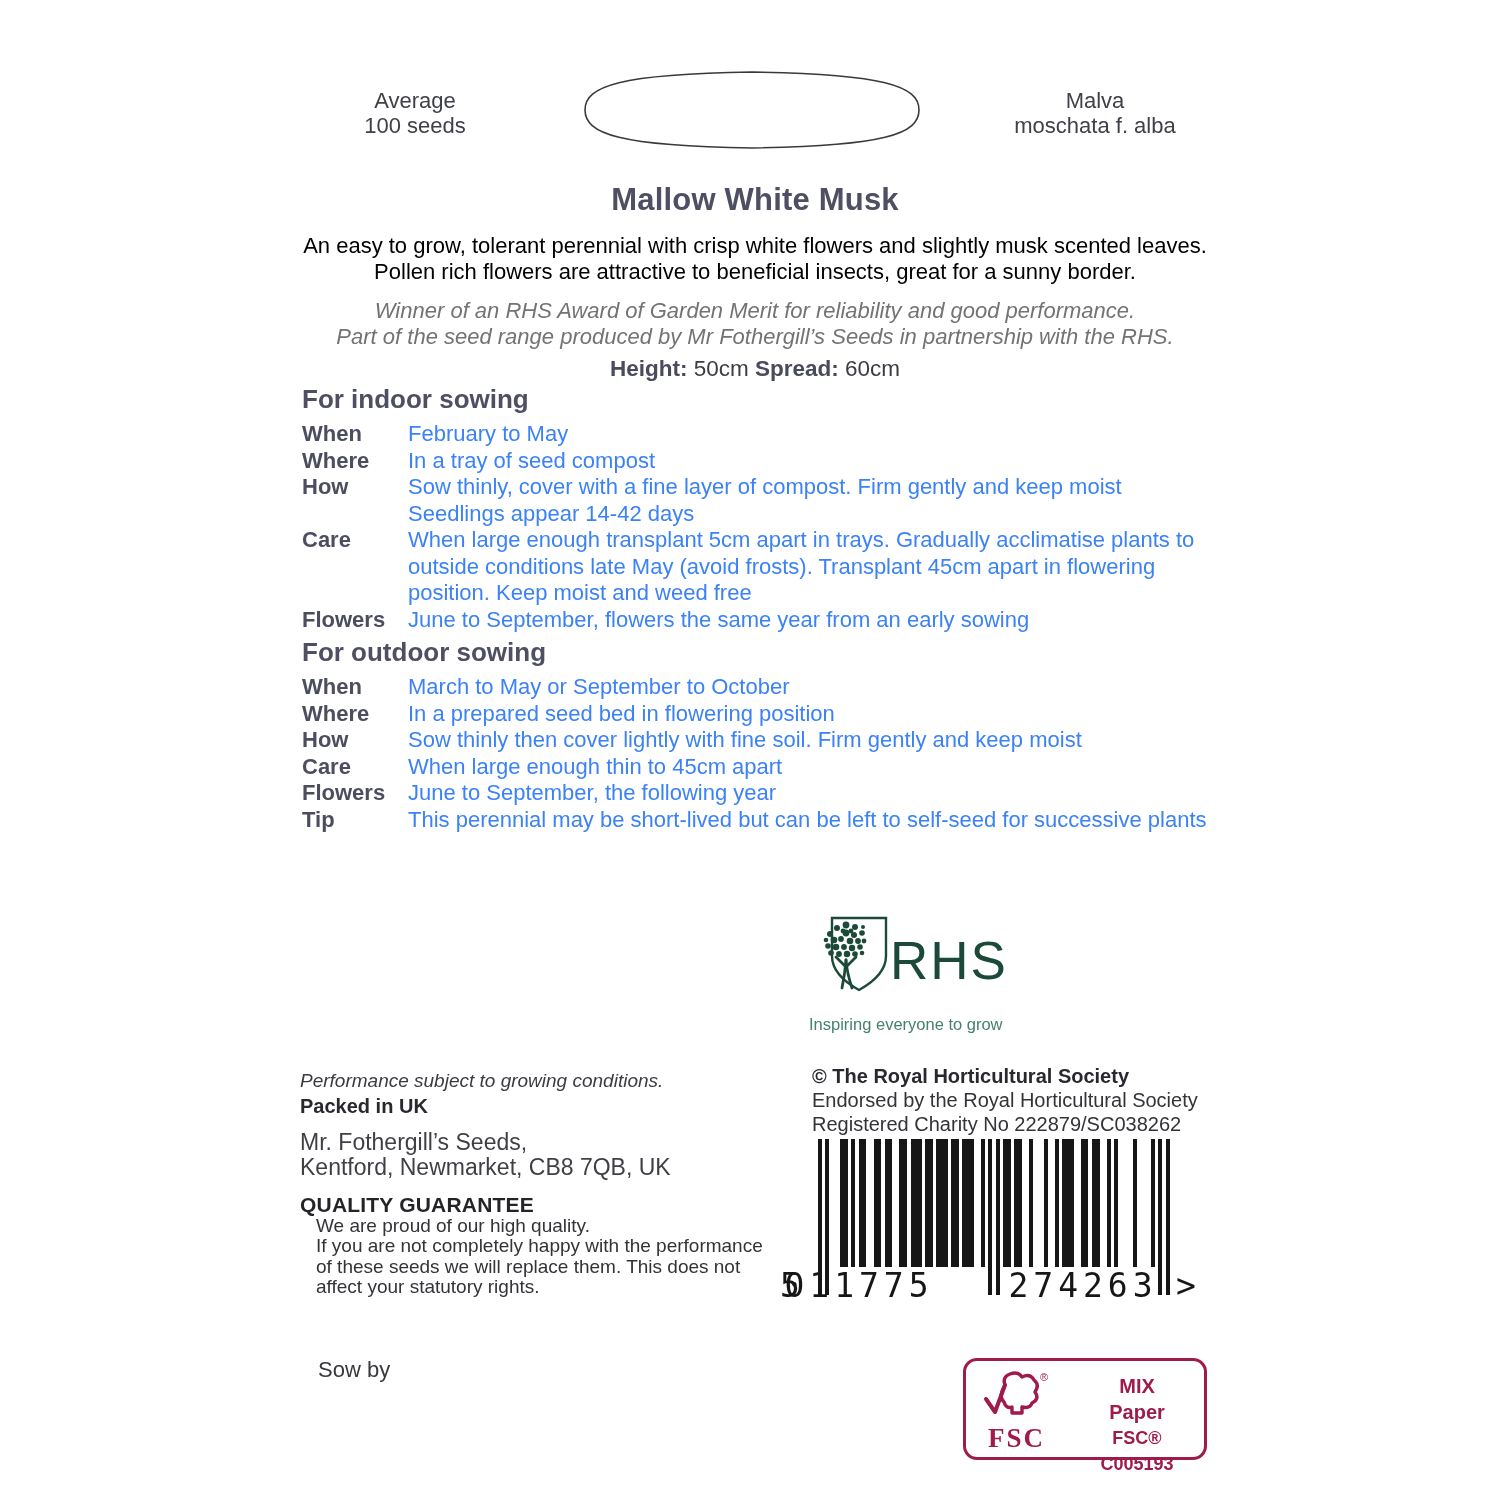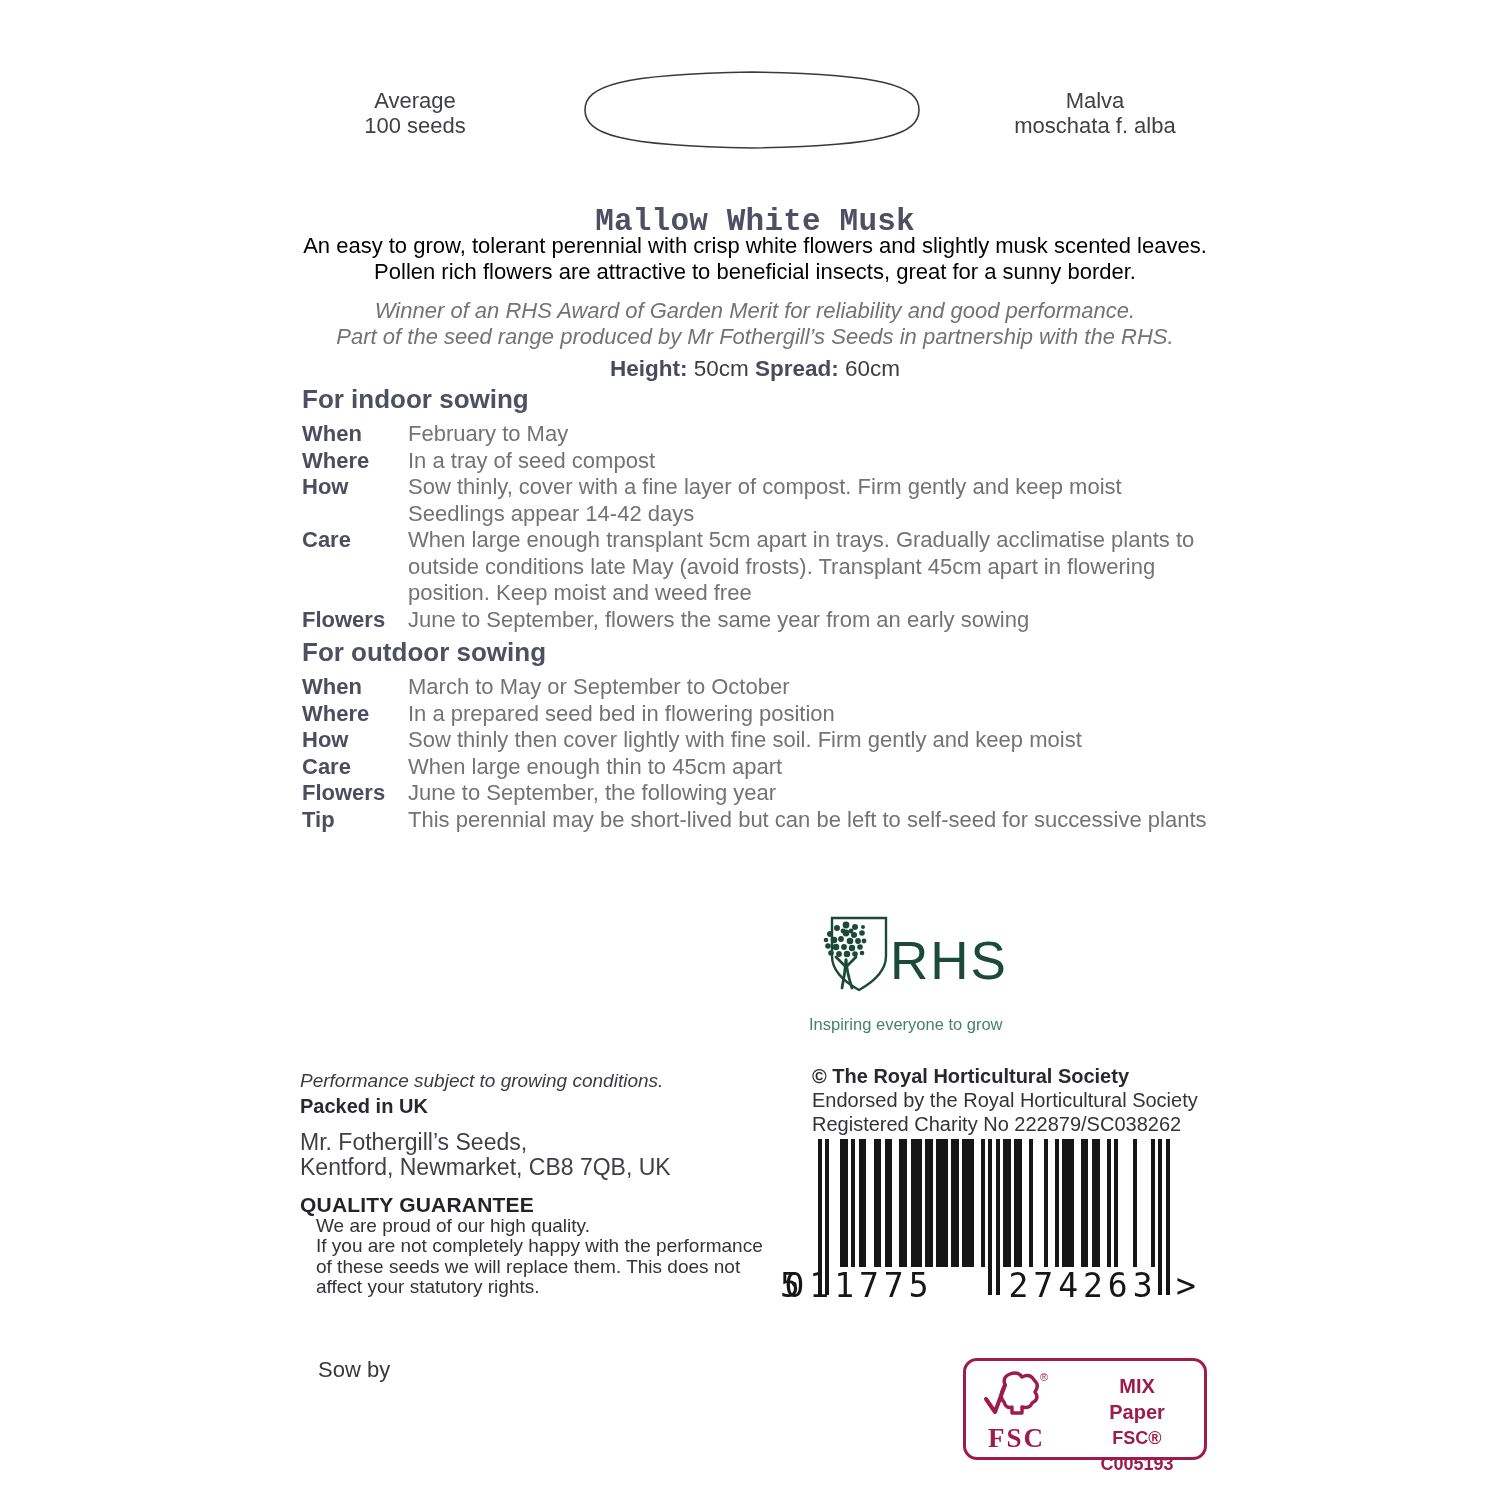--- a/index.html
+++ b/index.html
@@ -14,21 +14,21 @@
   .pkt-title{font-size:31px;font-weight:bold;color:#4e4f63;letter-spacing:.2px;}
   .desc{font-size:22px;line-height:26px;color:#000000;}
   .award{font-size:22px;line-height:26px;font-style:italic;color:#737373;}
   .dims{font-size:22.5px;color:#3b3c44;}
   .dims b{color:#494a5c;}
   .sec-head{font-size:26px;font-weight:bold;color:#4e4f63;}
 
   .rowset{display:flex;flex-direction:column;}
   .trow{display:flex;font-size:22px;line-height:26.5px;}
   .tlabel{flex:0 0 106px;font-weight:bold;color:#4c4d5f;}
-  .tval{width:860px;color:#737373;}
+  .tval{width:860px;color:#3b82f6;}
   .tval.w800{width:800px;}
 
   .rhs-name{font-size:53px;color:#1c4a38;letter-spacing:2px;}
   .rhs-tagline{font-size:16.5px;color:#45816b;}
   .copy-block{font-size:20px;line-height:24px;color:#333338;}
   .copy-block .b1{font-weight:bold;color:#28282e;}
 
   .perf{font-size:19px;font-style:italic;color:#3b3b42;}
   .packed{font-size:20px;font-weight:bold;color:#28282e;}
   .addr{font-size:23px;line-height:25px;color:#3f3f46;}
@@ -61,21 +61,21 @@
 
 <svg class="abs" style="left:578px;top:63px;" width="348" height="94" viewBox="0 0 348 94">
   <path d="M7,47 C7,23 42,11 174,9 C306,11 341,23 341,47 C341,71 306,83 174,85 C42,83 7,71 7,47 Z" fill="#ffffff" stroke="#3a3a3a" stroke-width="1.6"></path>
 </svg>
 
 <div class="abs small-head center" style="left:985px;top:88px;width:220px;">
   <div>Malva</div>
   <div>moschata f. alba</div>
 </div>
 
-<div class="abs pkt-title center" style="left:280px;top:204px;width:950px;font-family:Liberation Mono, monospace;">Mallow White Musk</div>
+<div class="abs pkt-title center" style="left:280px;top:182px;width:950px;">Mallow White Musk</div>
 
 <div class="abs desc center" style="left:250px;top:233px;width:1010px;">
   <div>An easy to grow, tolerant perennial with crisp white flowers and slightly musk scented leaves.</div>
   <div>Pollen rich flowers are attractive to beneficial insects, great for a sunny border.</div>
 </div>
 
 <div class="abs award center" style="left:250px;top:298px;width:1010px;">
   <div>Winner of an RHS Award of Garden Merit for reliability and good performance.</div>
   <div>Part of the seed range produced by Mr Fothergill’s Seeds in partnership with the RHS.</div>
 </div>

